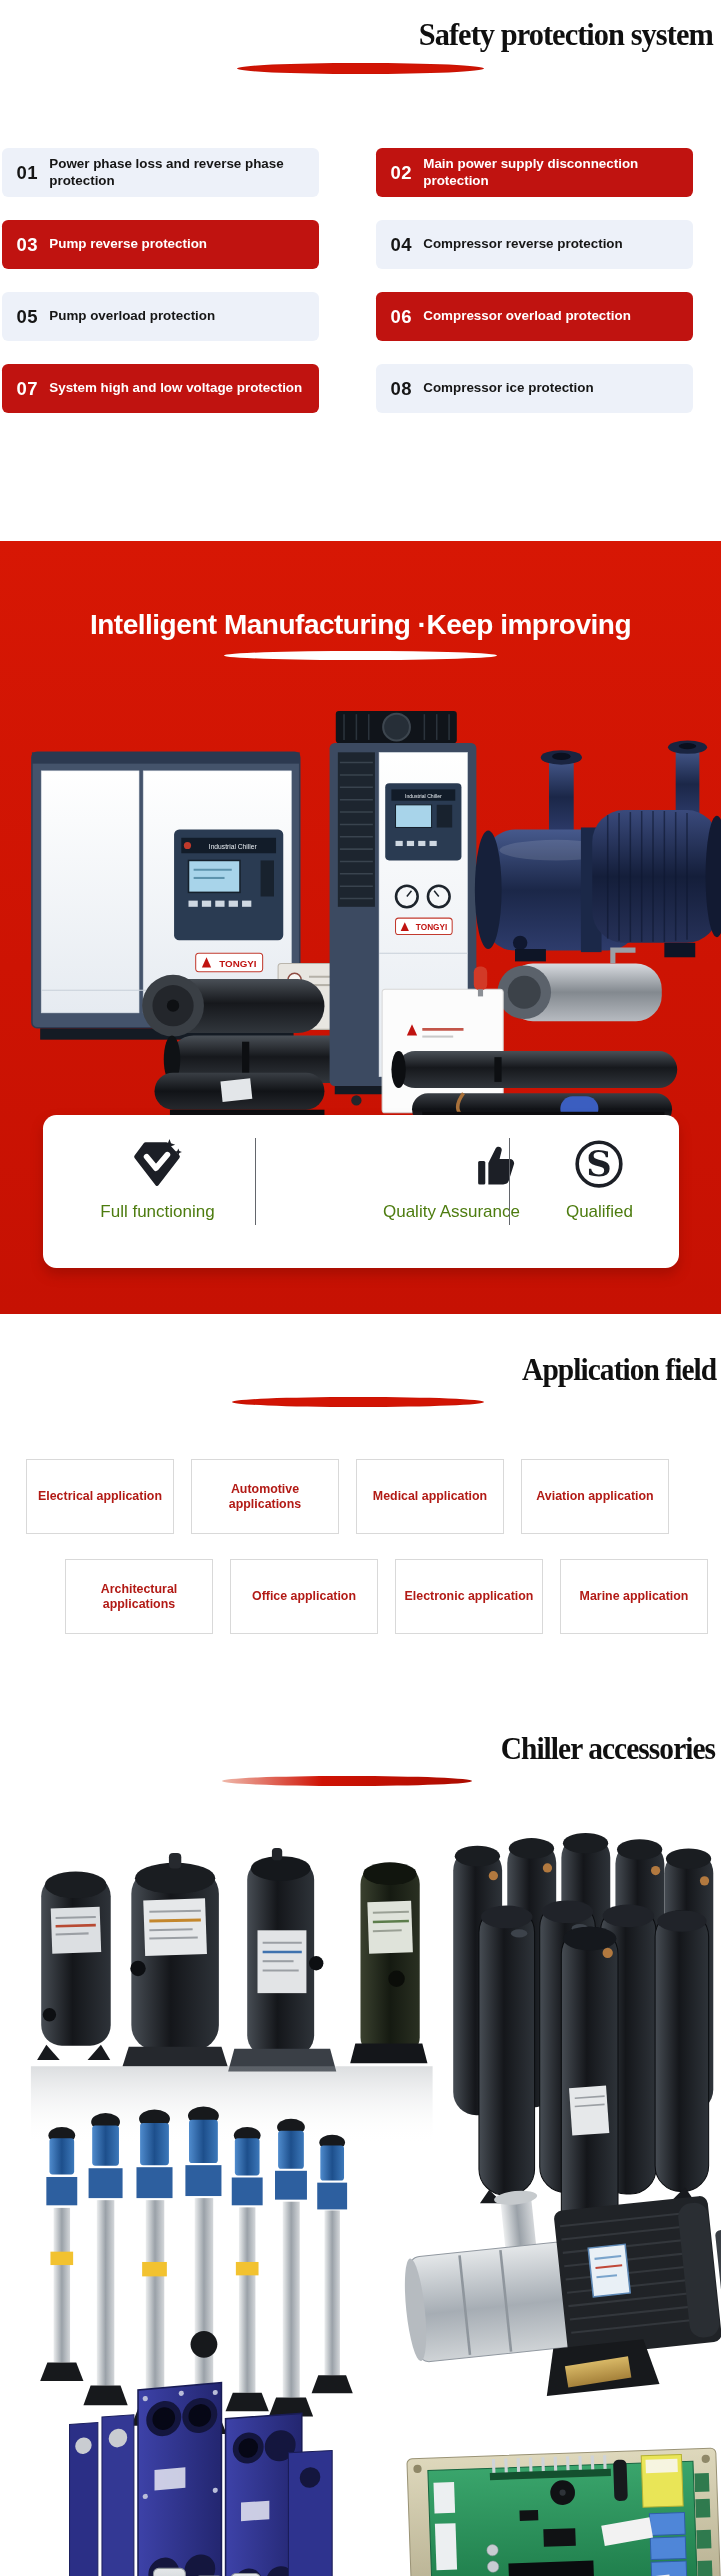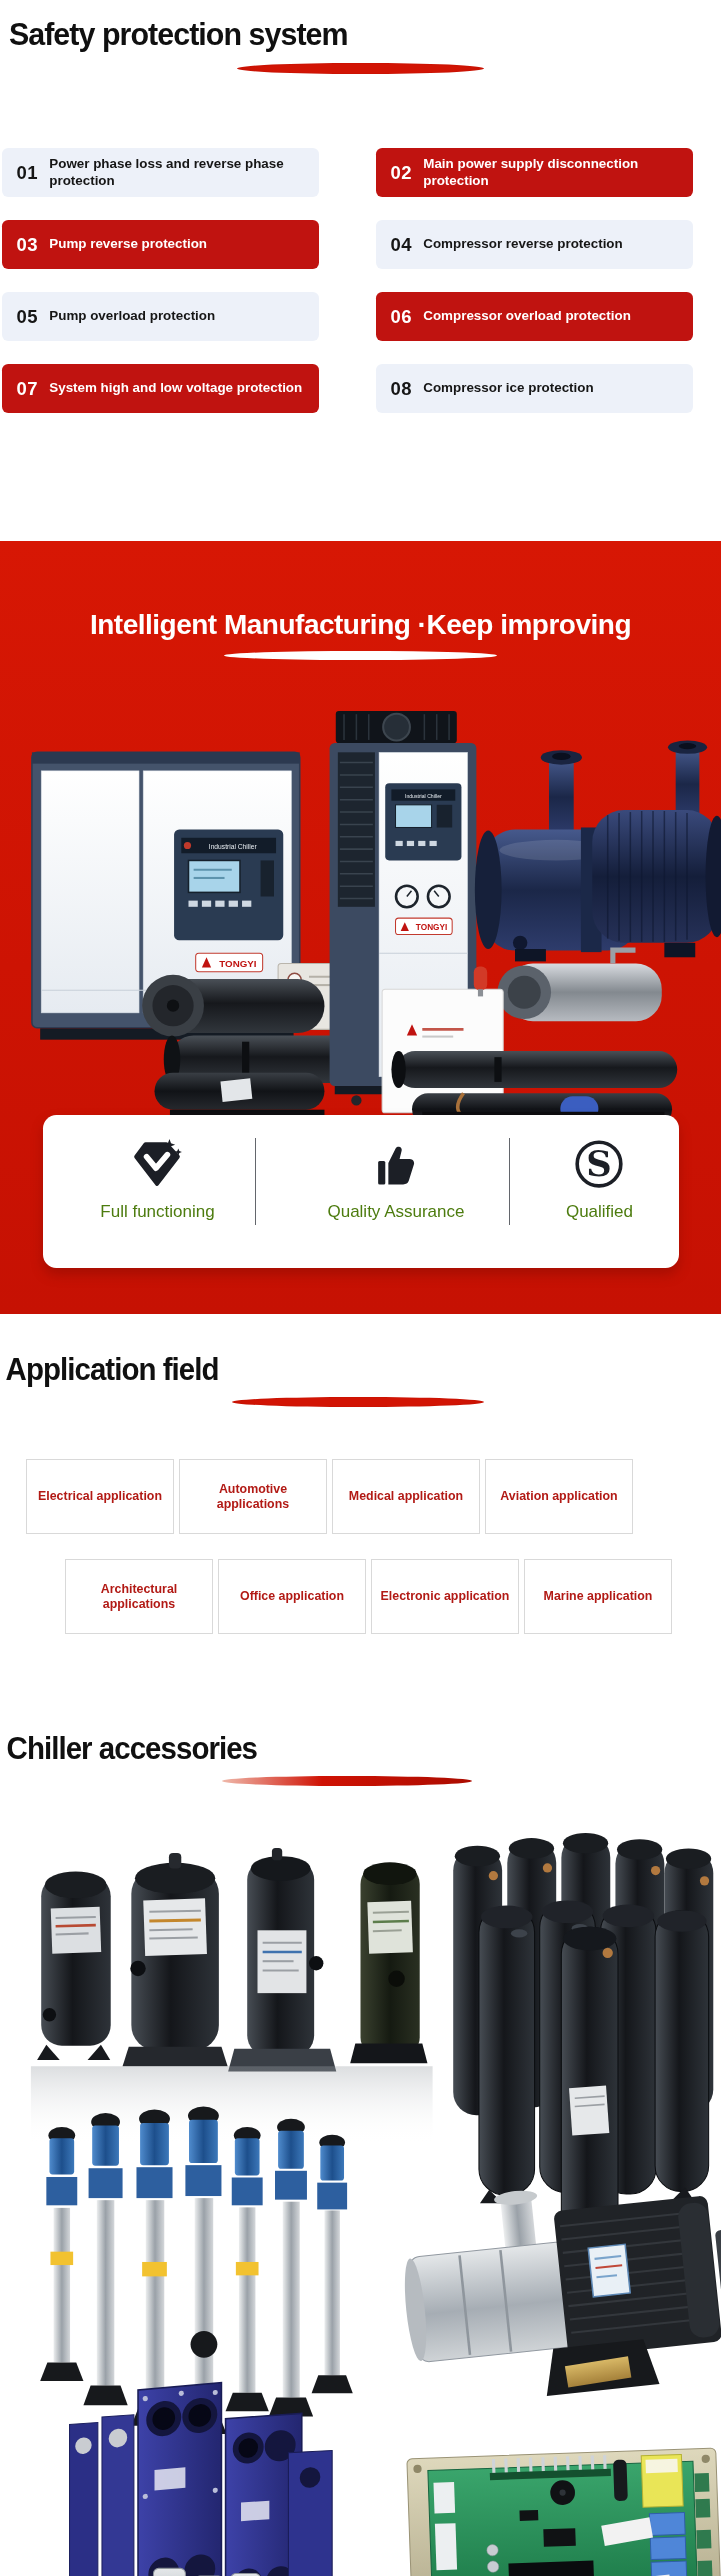--- a/index.html
+++ b/index.html
@@ -1,21 +1,21 @@
 <!DOCTYPE html>
 <html style="font-size:8.2px"><head>
 <meta charset="utf-8">
 <style>
   html,body{margin:0;padding:0;}
   body{width:721px;height:3175px;position:relative;background:#ffffff;
        font-family:"Liberation Sans",sans-serif;overflow:hidden;}
   .abs{position:absolute;}
   
-  .big-title{width:100%;text-align:left;font-weight:bold;color:#101010;
-             letter-spacing:-1px;line-height:1.05;}
+  .big-title{width:100%;text-align:right;font-weight:bold;color:#101010;
+             letter-spacing:-1px;line-height:1.05;font-family:Liberation Serif, serif;}
   .big-title .tin{display:inline-block;transform:scaleX(.95);}
   .ellipse{border-radius:50%;background:radial-gradient(ellipse at center,#d21404 55%,#b50e00 100%);}
   .ellipse.fade{background:linear-gradient(90deg,#efb9ab 0%,#cf1204 40%,#ab0c00 100%);}
   .ellipse.white{background:#ffffff;}
   
   #safety-grid{position:absolute;top:148px;left:2px;width:690px;
                display:grid;grid-template-columns:317px 317px;column-gap:57px;row-gap:23px;}
   .scard{min-height:49px;border-radius:6.2px;display:flex;align-items:center;
          padding:0 11.3px 0 14.4px;box-sizing:border-box;}
   .scard.light{background:#edf1f9;color:#161616;}
@@ -32,21 +32,21 @@
              font-size:28px;letter-spacing:-0.5px;}
   
   #feat-card{top:574px;left:43px;width:636px;height:153px;background:#ffffff;
              border-radius:13.4px;box-shadow:0 6.2px 11.3px rgba(110,10,4,.35);
              display:flex;padding-top:15.5px;box-sizing:border-box;}
   .fcol{display:flex;flex-direction:column;align-items:center;}
   .fcol .ic{height:66px;display:flex;align-items:center;justify-content:center;}
   .fcol .flabel{margin-top:5.2px;font-size:17px;color:#4d7c0f;}
   .fdiv{position:absolute;top:23px;width:0.5px;height:87px;background:#63666c;}
   
-  .app-row{position:absolute;display:flex;gap:5px;}
+  .app-row{position:absolute;display:flex;gap:17px;}
   .app-box{width:148px;height:75px;background:#ffffff;border:0.5px solid #d9d9d9;
            display:flex;align-items:center;justify-content:center;text-align:center;
            color:#b21a15;font-size:12.4px;font-weight:bold;line-height:1.2;padding:0 7.2px;
            box-sizing:border-box;}
   
   .svgtxt{font-family:"Liberation Sans",sans-serif;}
 </style>
 </head>
 <body>
 
@@ -299,21 +299,21 @@
         <svg width="54" height="54" viewBox="0 0 104 104">
           <path d="M30 14 h40 l22 24 -40 52 -40-52 z" fill="#1c1f26" stroke="#1c1f26" stroke-linejoin="round" stroke-width="8"></path>
           <path d="M32 38 L50 60 L72 34" stroke="#ffffff" stroke-width="11" fill="none" stroke-linecap="round" stroke-linejoin="round"></path>
           <path d="M76 4 l3 8 8 3 -8 3 -3 8 -3-8 -8-3 8-3 z" fill="#1c1f26"></path>
           <path d="M93 22 l2 5 5 2 -5 2 -2 5 -2-5 -5-2 5-2 z" fill="#1c1f26"></path>
         </svg>
       </div>
       <div class="flabel">Full functioning</div>
     </div>
 
-    <div class="fcol" style="flex:0 0 39%;">
+    <div class="fcol" style="flex:0 0 39%;align-items:flex-end;">
       <div class="ic">
         <svg width="49" height="54" viewBox="0 0 96 104">
           <rect x="14" y="46" width="14" height="46" rx="3" fill="#1c1f26"></rect>
           <path d="M34 92 V50 l14-28 c3-7 14-4 12 4 l-4 16 h20 c6 0 10 6 8 11 l-10 32 c-2 5-5 7-11 7 z" fill="#1c1f26"></path>
         </svg>
       </div>
       <div class="flabel">Quality Assurance</div>
     </div>
 
     <div class="fcol" style="flex:0 0 25%;">

